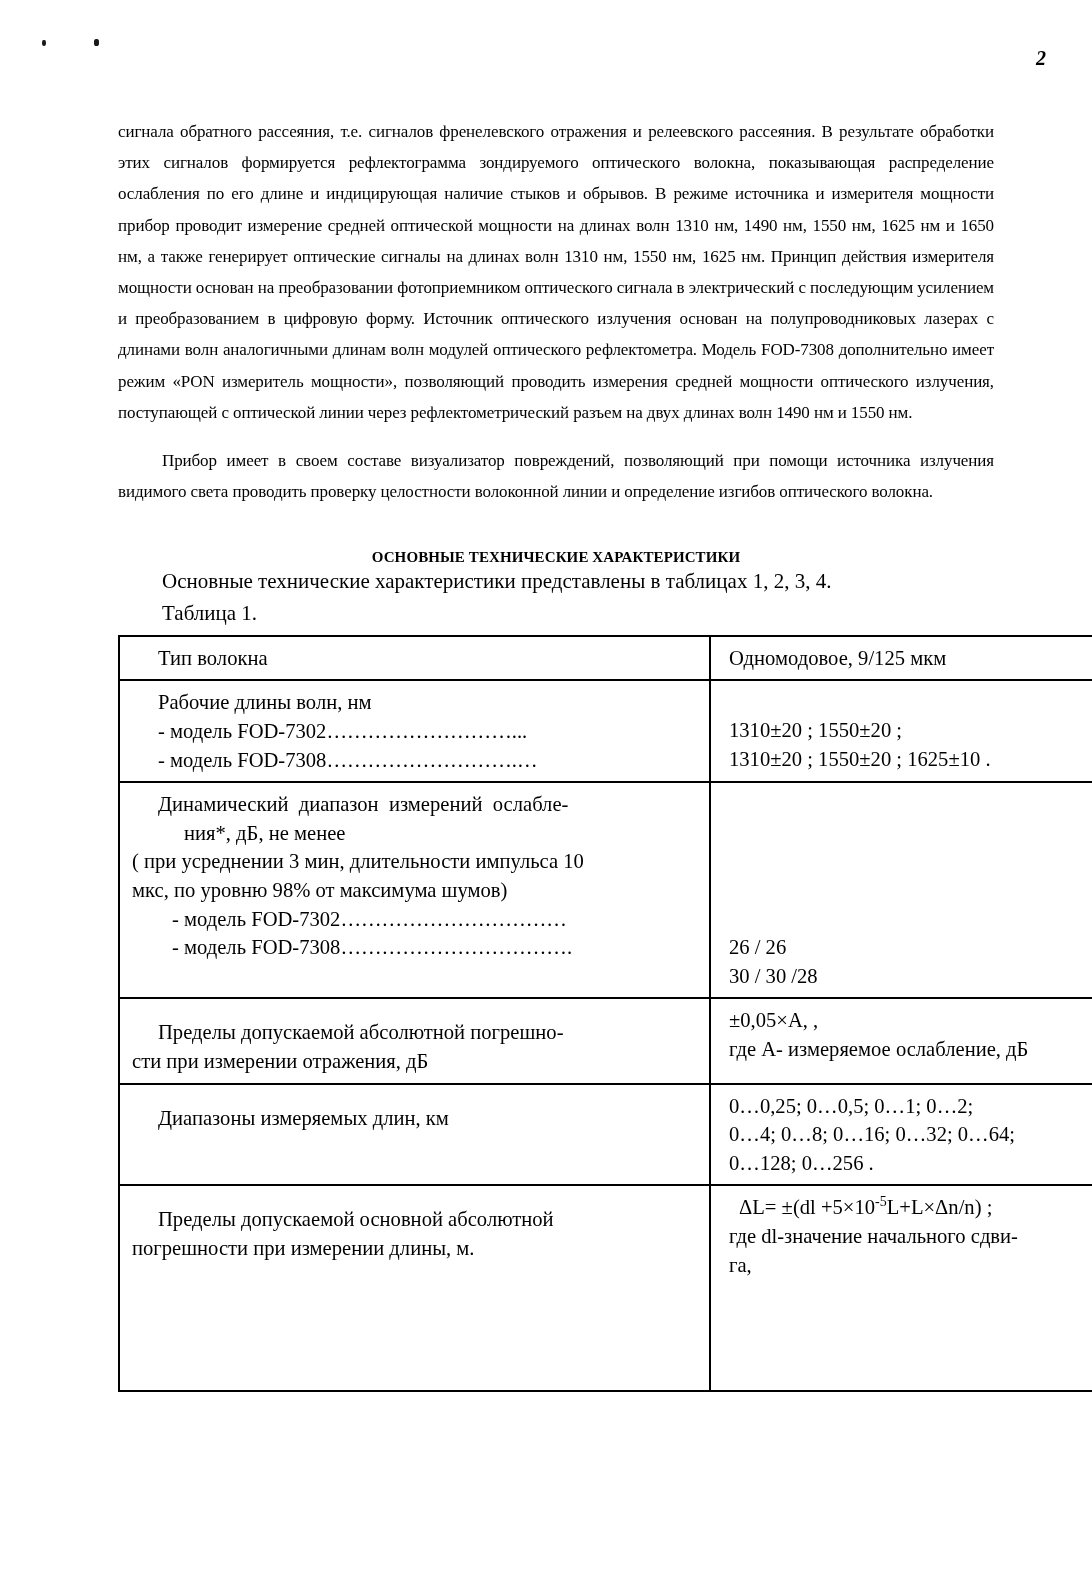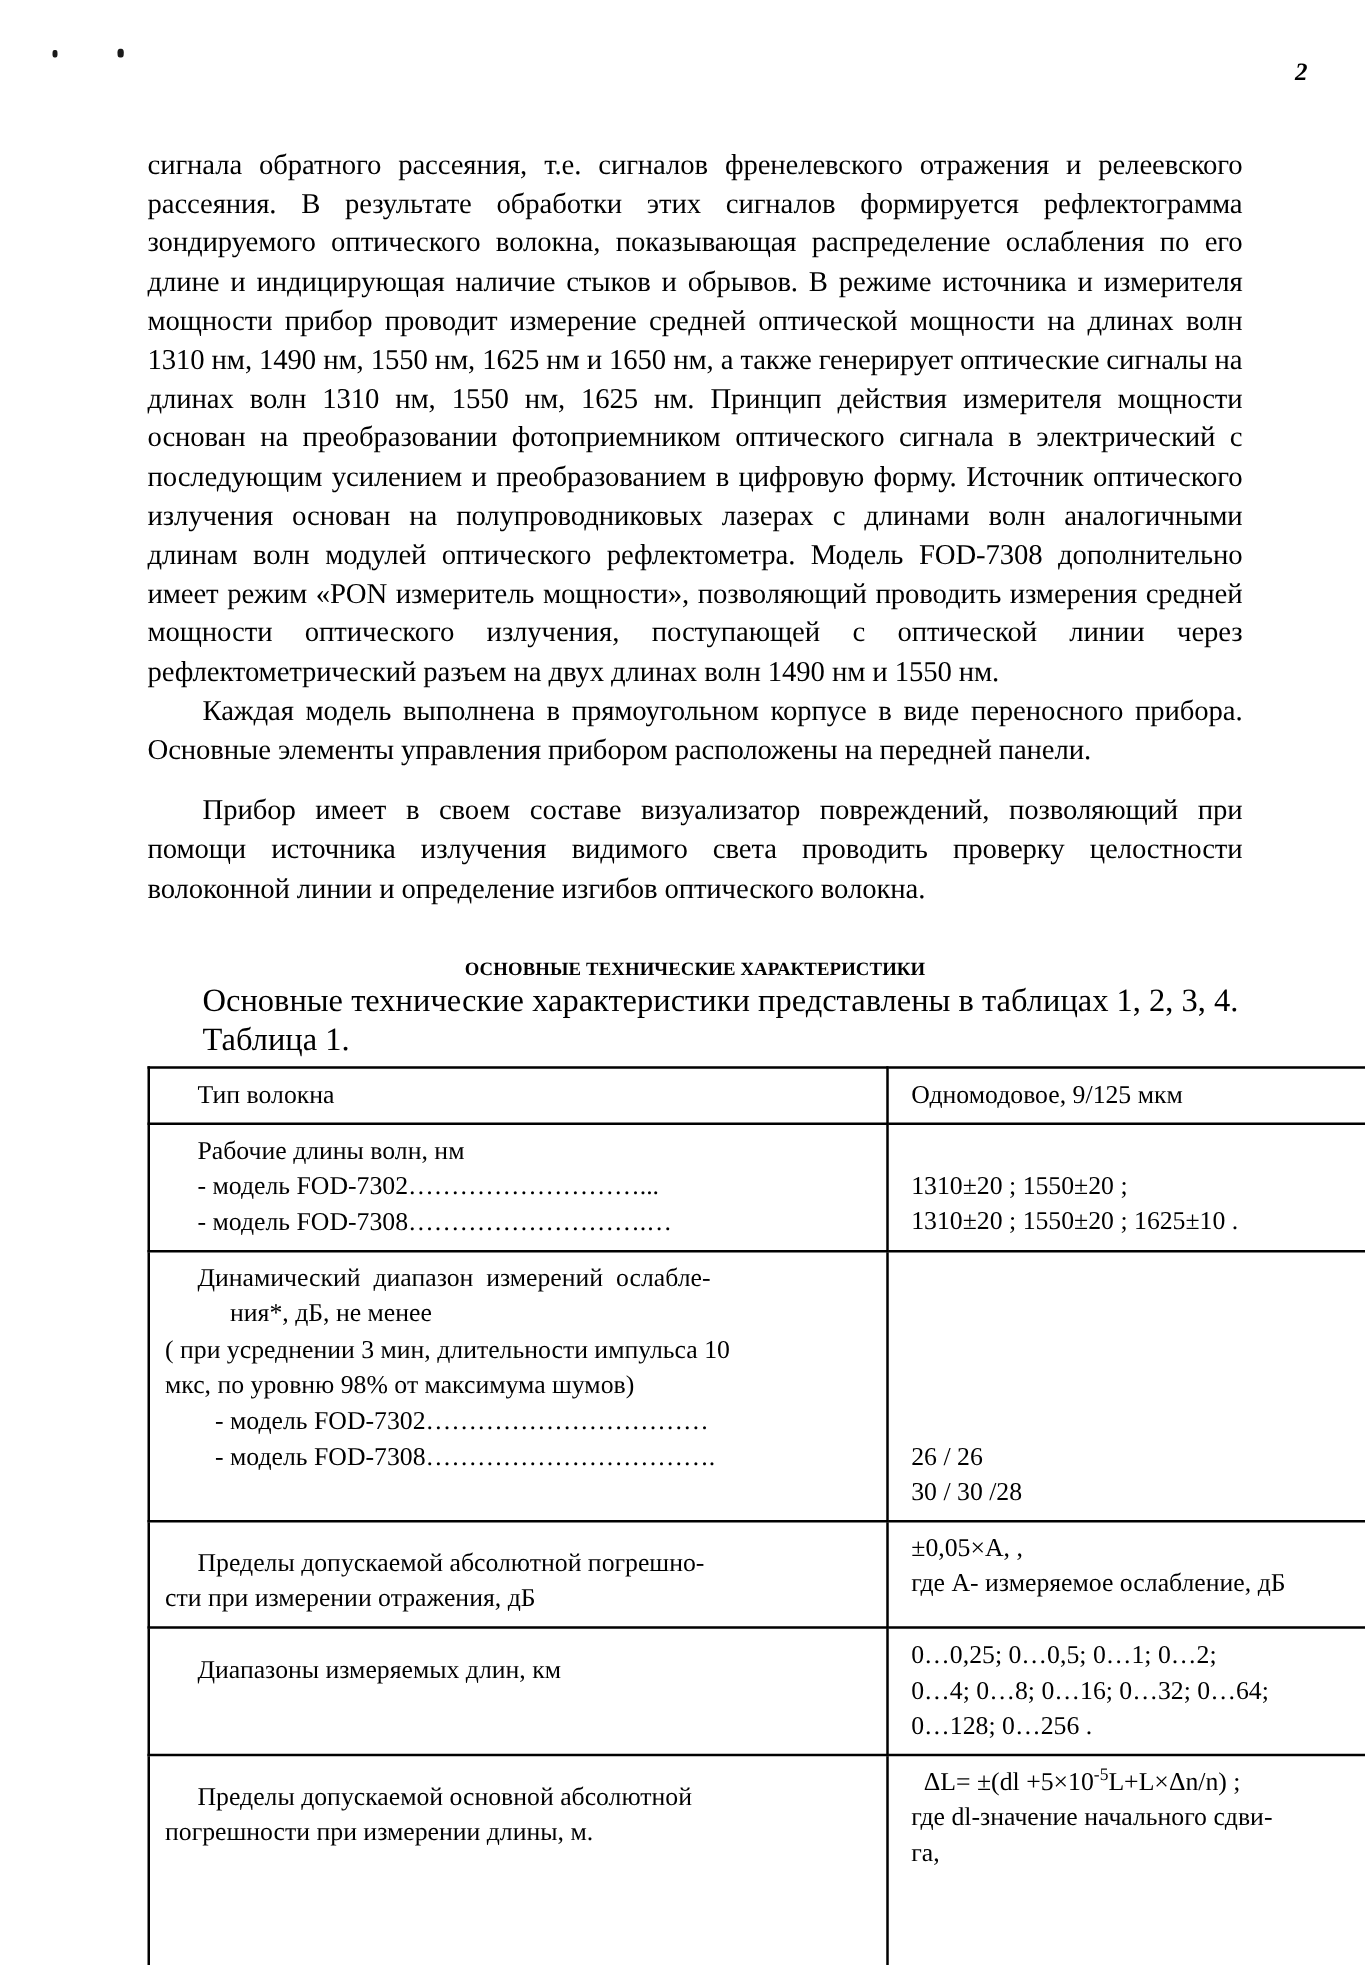--- a/index.html
+++ b/index.html
@@ -40,21 +40,21 @@
 
   .content {
     position: absolute;
     left: 118px;
     top: 116px;
     width: 876px;
   }
 
   p.body-par {
     margin: 0;
-    font-size: 23px;
+    font-size: 17px;
     line-height: 31.2px;
     text-align: justify;
     text-justify: inter-word;
     letter-spacing: -0.1px;
   }
   p.body-par.indent {
     text-indent: 44px;
   }
   p.gap {
     margin-top: 17px;
@@ -64,21 +64,21 @@
     margin: 0;
     margin-top: 42px;
     font-size: 15px;
     font-weight: 700;
     text-align: center;
     letter-spacing: 0.1px;
   }
 
   .lead-line {
     margin: 0;
-    font-size: 26px;
+    font-size: 21px;
     line-height: 31.2px;
     text-indent: 44px;
   }
 
   table.spec {
     margin-top: 6px;
     border-collapse: collapse;
     width: 931px;
     table-layout: fixed;
     font-size: 20.6px;
@@ -109,21 +109,20 @@
 
   <div class="speck speck-a"></div>
   <div class="speck speck-b"></div>
 
   <div class="page-number">2</div>
 
   <div class="content">
 
     <p class="body-par">сигнала обратного рассеяния, т.е. сигналов френелевского отражения и релеевского рассеяния. В результате обработки этих сигналов формируется рефлектограмма зондируемого оптического волокна, показывающая распределение ослабления по его длине и индицирующая наличие стыков и обрывов. В режиме источника и измерителя мощности прибор проводит измерение средней оптической мощности на длинах волн 1310 нм, 1490 нм, 1550 нм, 1625 нм и 1650 нм, а также генерирует оптические сигналы на длинах волн 1310 нм, 1550 нм, 1625 нм. Принцип действия измерителя мощности основан на преобразовании фотоприемником оптического сигнала в электрический с последующим усилением и преобразованием в цифровую форму. Источник оптического излучения основан на полупроводниковых лазерах с длинами волн аналогичными длинам волн модулей оптического рефлектометра. Модель FOD-7308 дополнительно имеет режим «PON измеритель мощности», позволяющий проводить измерения средней мощности оптического излучения, поступающей с оптической линии через рефлектометрический разъем на двух длинах волн 1490 нм и 1550 нм.</p>
 
-    <p class="body-par indent">Каждая модель выполнена в прямоугольном корпусе в виде переносного прибора. Основные элементы управления прибором расположены на передней панели.</p>
 
     <p class="body-par indent gap">Прибор имеет в своем составе визуализатор повреждений, позволяющий при помощи источника излучения видимого света проводить проверку целостности волоконной линии и определение изгибов оптического волокна.</p>
 
 
     <div class="section-title">ОСНОВНЫЕ ТЕХНИЧЕСКИЕ ХАРАКТЕРИСТИКИ</div>
 
     <div class="lead-line">Основные технические характеристики представлены в таблицах 1, 2, 3, 4.</div>
     <div class="lead-line">Таблица 1.</div>
 
     <table class="spec">

